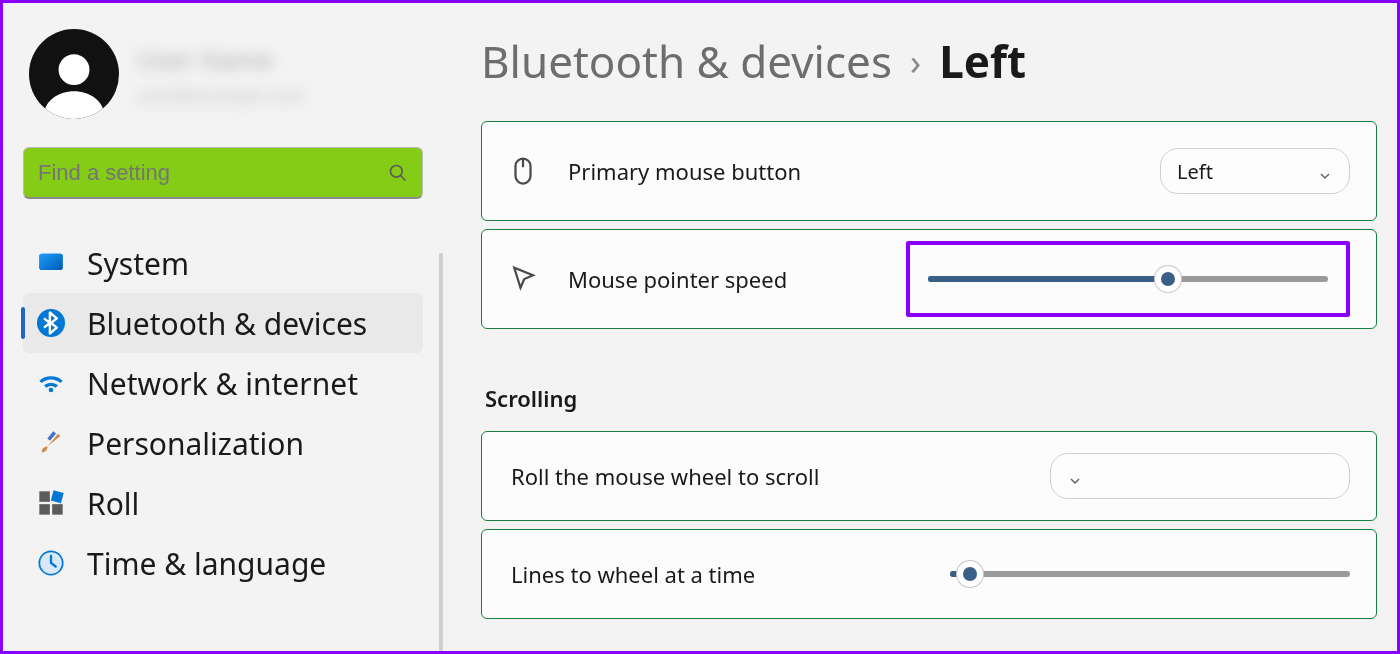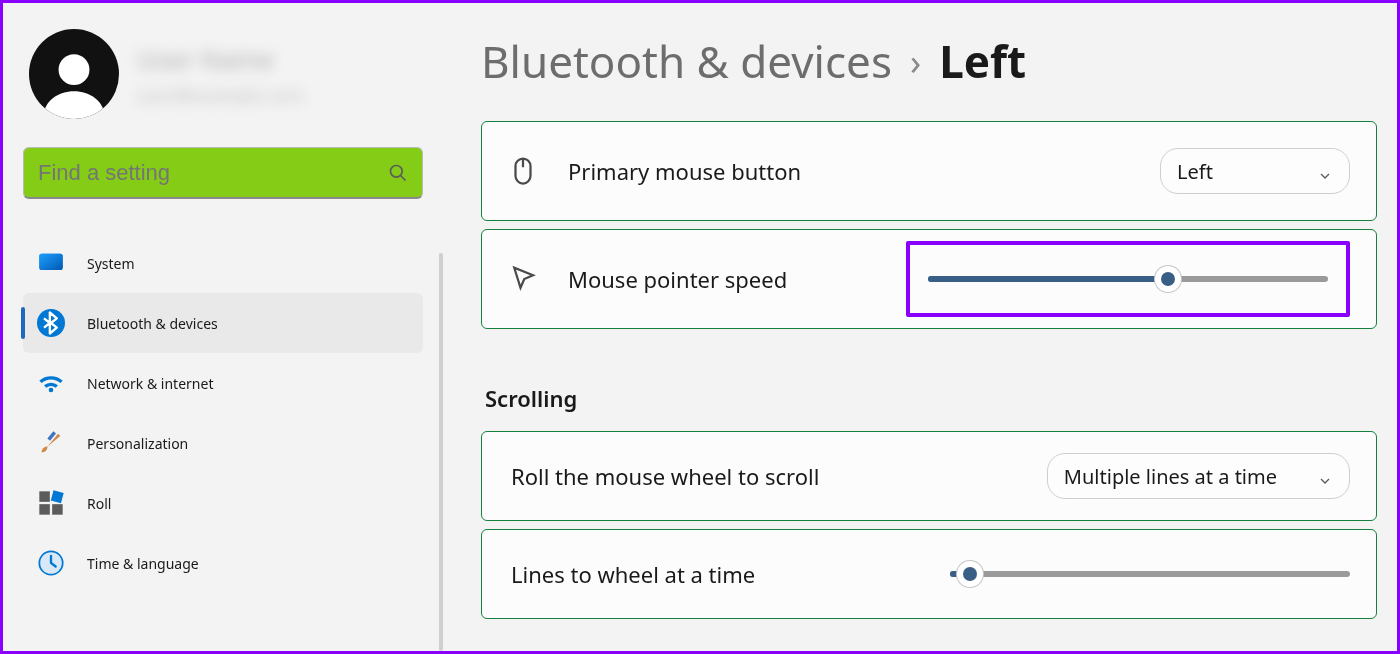--- a/index.html
+++ b/index.html
@@ -52,21 +52,21 @@
   .search input {
     flex: 1; border: 0; outline: 0; background: transparent;
     font-size: 22px; color: #5c5c5c;
   }
   .search .sicon { width: 20px; height: 20px; color: #5c5c5c; }
   .nav { display: flex; flex-direction: column; position: relative; }
   .nav-item {
     display: flex; align-items: center; gap: 22px;
     height: 60px; padding-left: 14px;
     border-radius: 6px;
-    font-size: 14px; color: #1a1a1a;
+    font-size: 30px; color: #1a1a1a;
     cursor: pointer;
     width: 400px;
   }
   .nav-item.active {
     background: #e9e9e9;
     position: relative;
   }
   .nav-item.active::before {
     content: "";
     position: absolute;
@@ -277,21 +277,20 @@
           <div class="thumb" id="thumb-speed" style="left: 60%;"></div>
         </div>
       </div>
     </div>
 
     <div class="section-title">Scrolling</div>
 
     <div class="card short">
       <span class="label">Roll the mouse wheel to scroll</span>
       <div class="select wide">
-        <span>Multiple lines at a time</span>
         <span class="chev">
           <svg viewBox="0 0 24 24" fill="none" stroke="currentColor" stroke-width="2">
               <polyline points="6 9 12 15 18 9"></polyline>
             </svg>
         </span>
       </div>
     </div>
 
     <div class="card short">
       <span class="label">Lines to wheel at a time</span>

